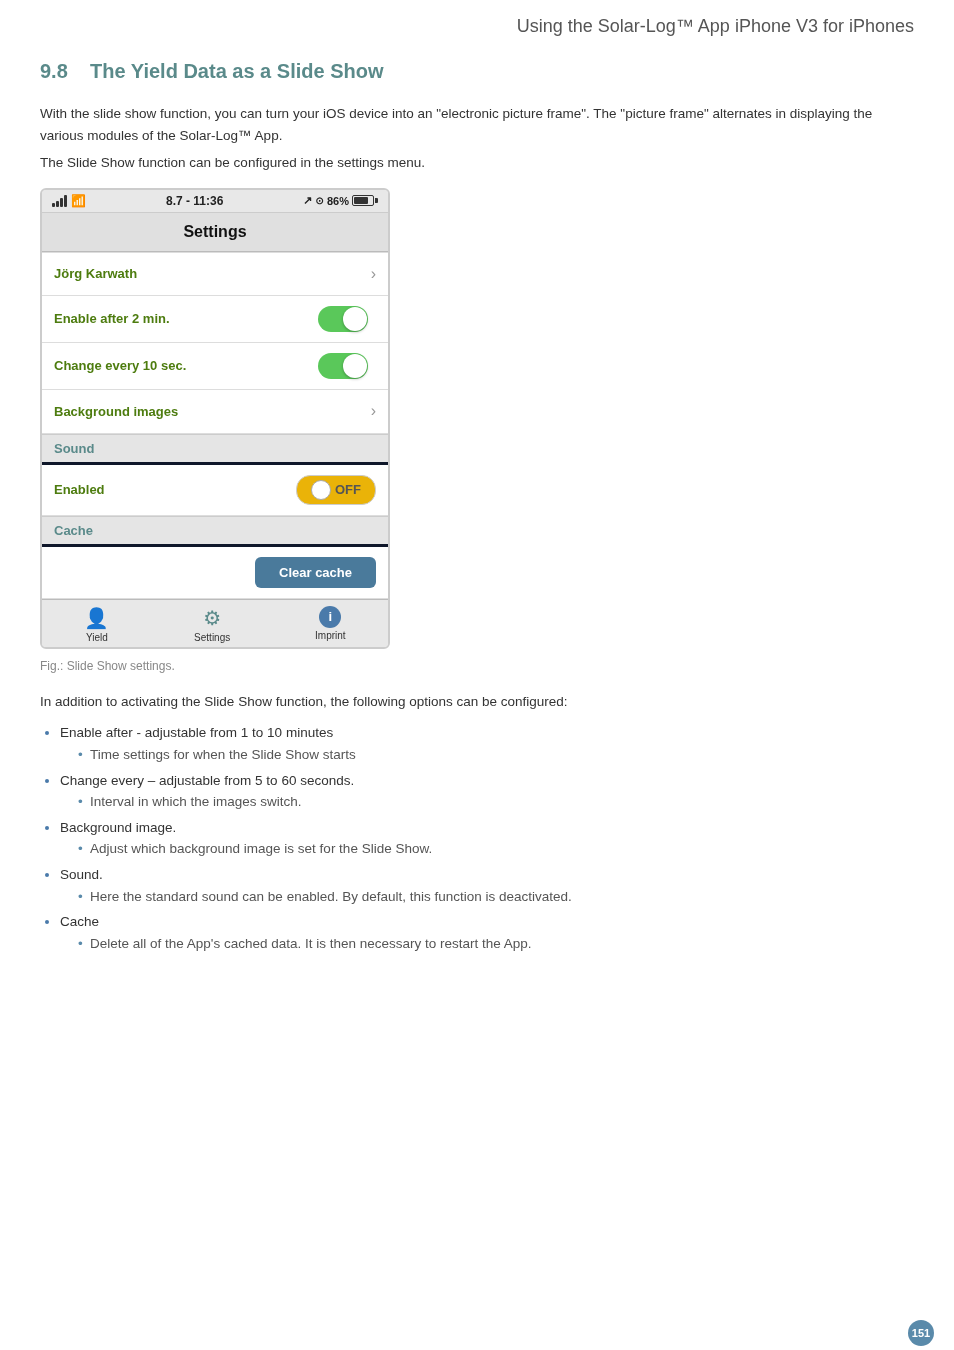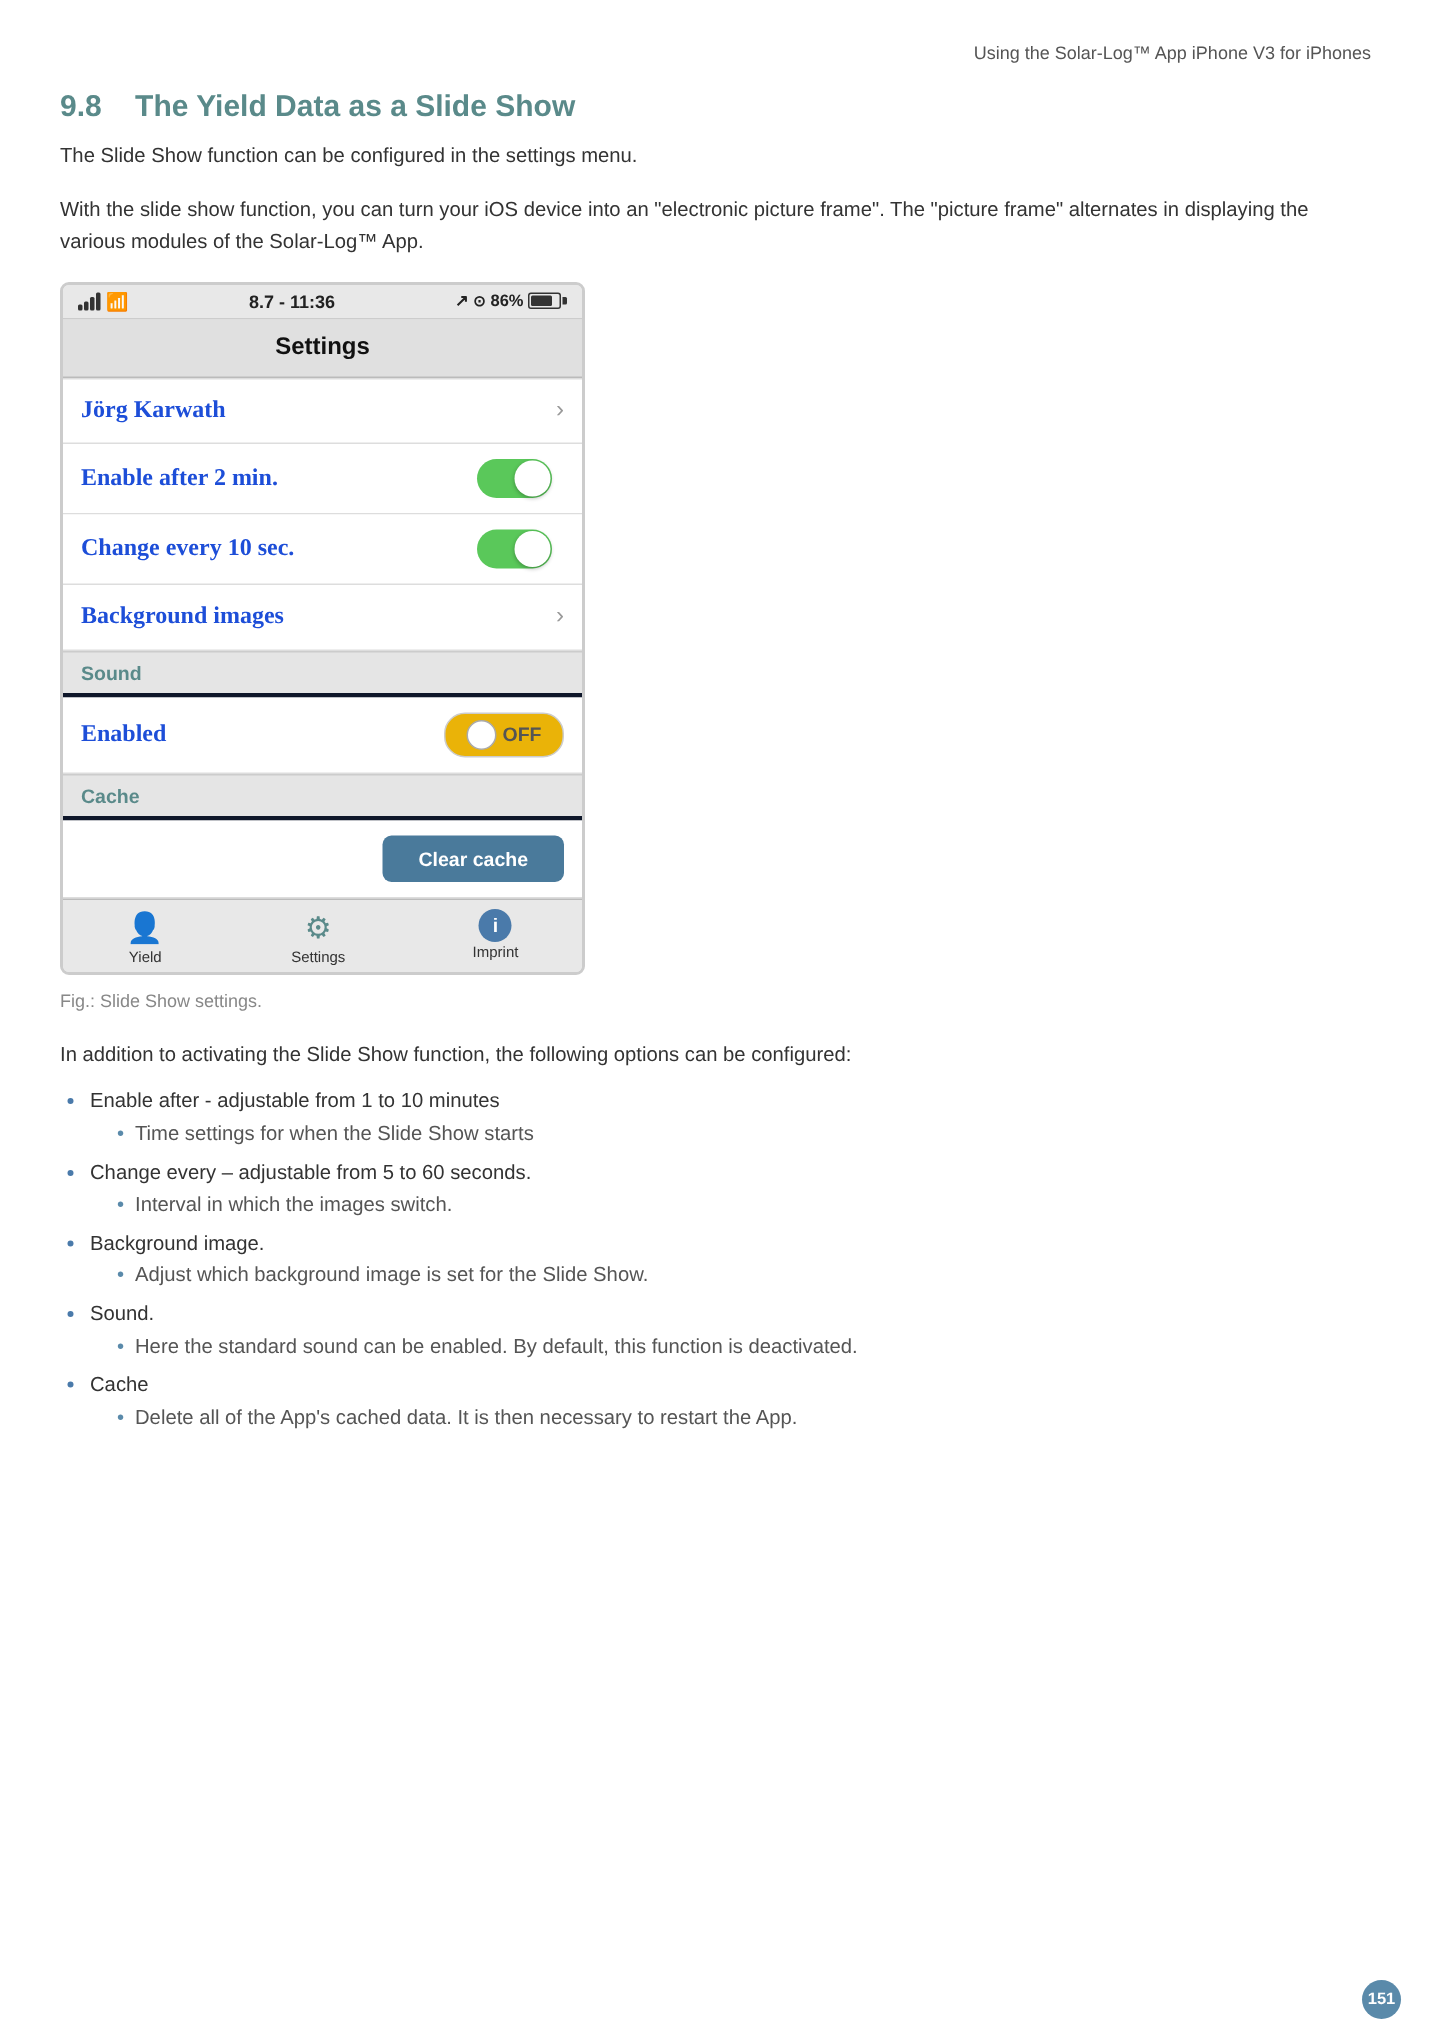--- a/index.html
+++ b/index.html
@@ -9,23 +9,23 @@
       background: #ffffff;
       font-family: Arial, Helvetica, sans-serif;
       font-size: 14px;
       color: #333;
       position: relative;
     }
 
     
     .page-header {
       position: absolute;
-      top: 28px;
+      top: 16px;
       right: 40px;
-      font-size: 12px;
+      font-size: 18px;
       color: #555;
     }
 
     
     .main-content {
       padding: 60px 40px 40px 40px;
     }
 
     
     .section-heading {
@@ -113,24 +113,23 @@
       padding: 10px 12px;
       display: flex;
       align-items: center;
       justify-content: space-between;
       min-height: 44px;
     }
     .settings-row:first-child {
       border-top: 1px solid #ddd;
     }
     .settings-row-label {
-      font-size: 16px;
-      font-weight: bold;
-      color: #1d4ed8;
-      font-family: Liberation Serif, serif;
+      font-size: 13px;
+      font-weight: bold;
+      color: #4d7c0f;
     }
 
     
     .toggle-switch {
       display: flex;
       align-items: center;
       gap: 4px;
     }
     .toggle-track {
       width: 50px;
@@ -370,25 +369,25 @@
 </div>
 
 <div class="main-content">
 
   <div class="section-heading">
     <span class="section-num">9.8</span>
     &nbsp;&nbsp;
     <span>The Yield Data as a Slide Show</span>
   </div>
 
+  <div class="body-text">
+    <span>With the slide show function, you can turn your iOS device into an "electronic picture frame". The "picture frame" alternates in displaying the various modules of the Solar-Log™ App.</span>
+  </div>
   <div class="body-text" style="margin-top:-10px; margin-bottom:14px;">
     <span>The Slide Show function can be configured in the settings menu.</span>
-  </div>
-  <div class="body-text">
-    <span>With the slide show function, you can turn your iOS device into an "electronic picture frame". The "picture frame" alternates in displaying the various modules of the Solar-Log™ App.</span>
   </div>
 
   <div class="iphone-mockup">
 
     <div class="status-bar">
       <div class="status-bar-left">
 
         <div class="signal-bars">
           <div class="signal-bar" style="height:4px;"></div>
           <div class="signal-bar" style="height:6px;"></div>

